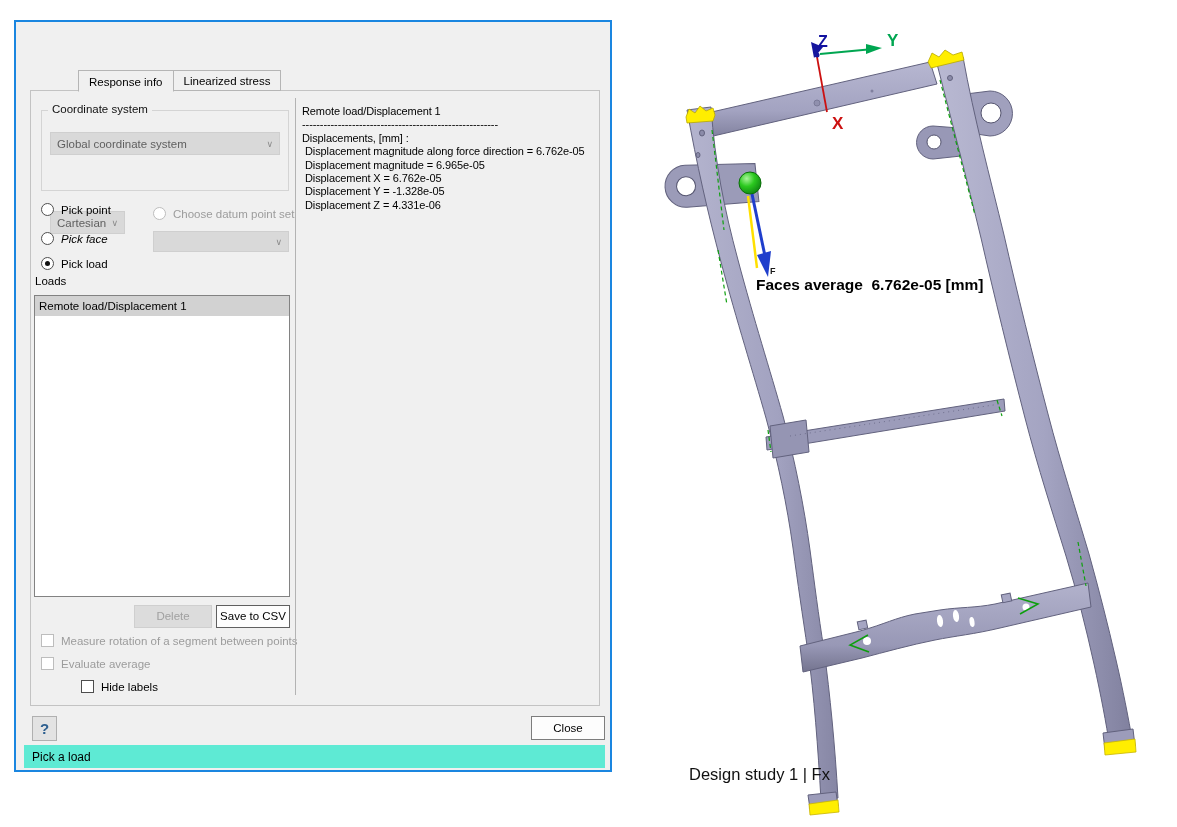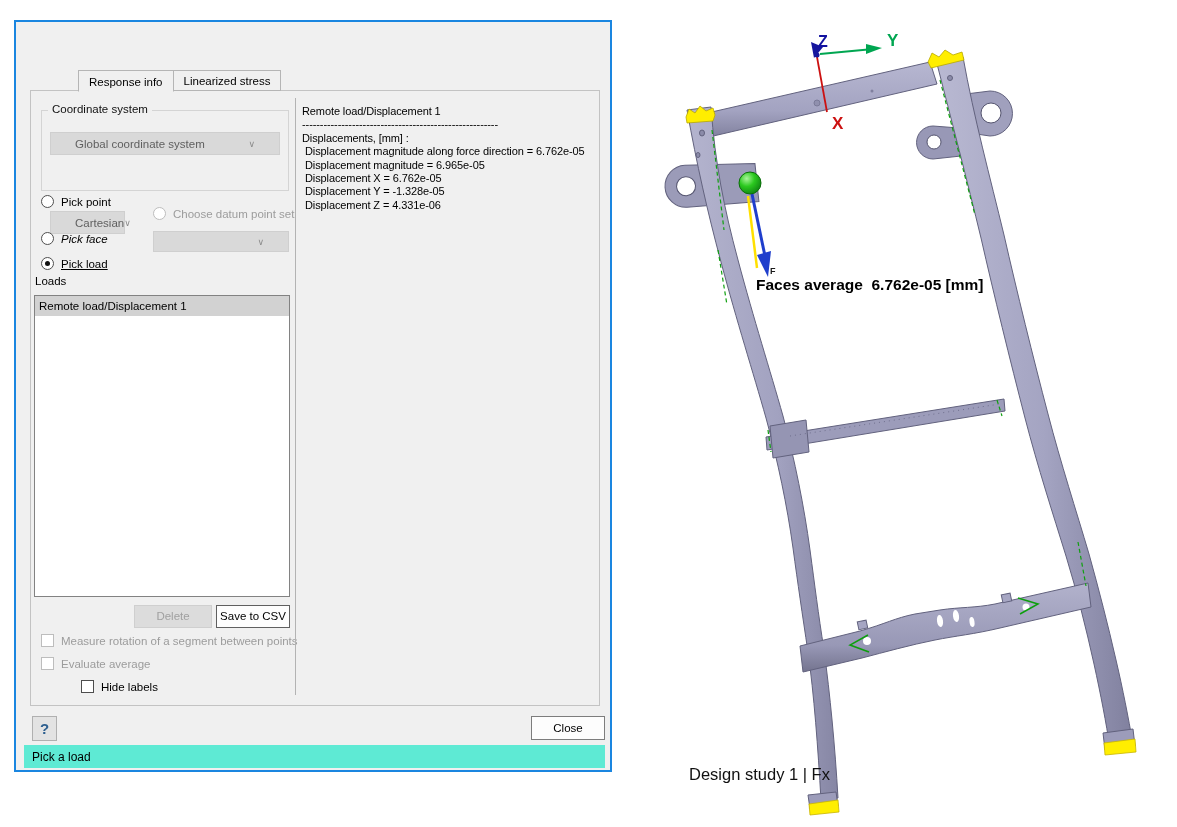--- a/index.html
+++ b/index.html
@@ -21,21 +21,21 @@
   .tab.active{border-bottom:1px solid #f0f0f0;position:relative;top:1px;padding-top:5px;z-index:4;}
   .tab.inactive{border-left:none;height:21px;}
   .tabpanel{position:absolute;left:14px;top:68px;width:570px;height:616px;
             border:1px solid #c3c3c3;background:#f0f0f0;z-index:1;}
 
   
   .groupbox{position:absolute;left:10px;top:19px;width:248px;height:81px;border:1px solid #d4d4d4;}
   .groupbox-legend{position:absolute;left:6px;top:-8px;background:#f0f0f0;padding:0 4px;
                    font-size:11.5px;color:#111;}
   .combo{position:absolute;background:#d9d9d9;border:1px solid #cfcfcf;color:#5f5f5f;
-         font-size:11.5px;display:flex;align-items:center;padding:0 24px;}
+         font-size:11.5px;display:flex;align-items:center;padding:0 6px;}
   .combo .chev{margin-left:auto;color:#8a8a8a;font-size:9px;}
   .combo1{left:19px;top:41px;width:230px;height:23px;}
   .combo2{left:19px;top:72px;width:75px;height:23px;margin-top:48px;}
   .combo3{left:122px;top:140px;width:136px;height:21px;}
 
   .radio-row{position:absolute;display:flex;align-items:center;gap:7px;font-size:11.5px;color:#000;}
   .radio{width:13px;height:13px;border-radius:50%;border:1px solid #4f4f4f;background:#fff;
          display:inline-block;position:relative;flex:0 0 13px;}
   .radio.checked::after{content:"";position:absolute;left:3px;top:3px;width:5px;height:5px;
                         border-radius:50%;background:#111;}
@@ -91,36 +91,36 @@
     </div>
     <div class="combo combo1">
       <span>Global coordinate system</span>
       <span class="chev">∨</span>
     </div>
     <div class="combo combo2">
       <span>Cartesian</span>
       <span class="chev">∨</span>
     </div>
 
-    <div class="radio-row" style="left:10px;top:104px;">
+    <div class="radio-row" style="left:10px;top:112px;">
       <span class="radio"></span>
       <span>Pick point</span>
     </div>
     <div class="radio-row" style="left:122px;top:116px;">
       <span class="radio disabled"></span>
       <span class="dim">Choose datum point set</span>
     </div>
     <div class="radio-row" style="left:10px;top:141px;font-style:italic;">
       <span class="radio"></span>
       <span>Pick face</span>
     </div>
     <div class="combo combo3">
       <span class="chev">∨</span>
     </div>
-    <div class="radio-row" style="left:10px;top:166px;text-decoration:underline;">
+    <div class="radio-row" style="left:10px;top:166px;">
       <span class="radio checked"></span>
       <span>Pick load</span>
     </div>
 
     <div class="loads-label">Loads</div>
     <div class="listbox">
       <div class="list-row selected">Remote load/Displacement 1</div>
     </div>
 
     <div class="btn btn-delete">Delete</div>

